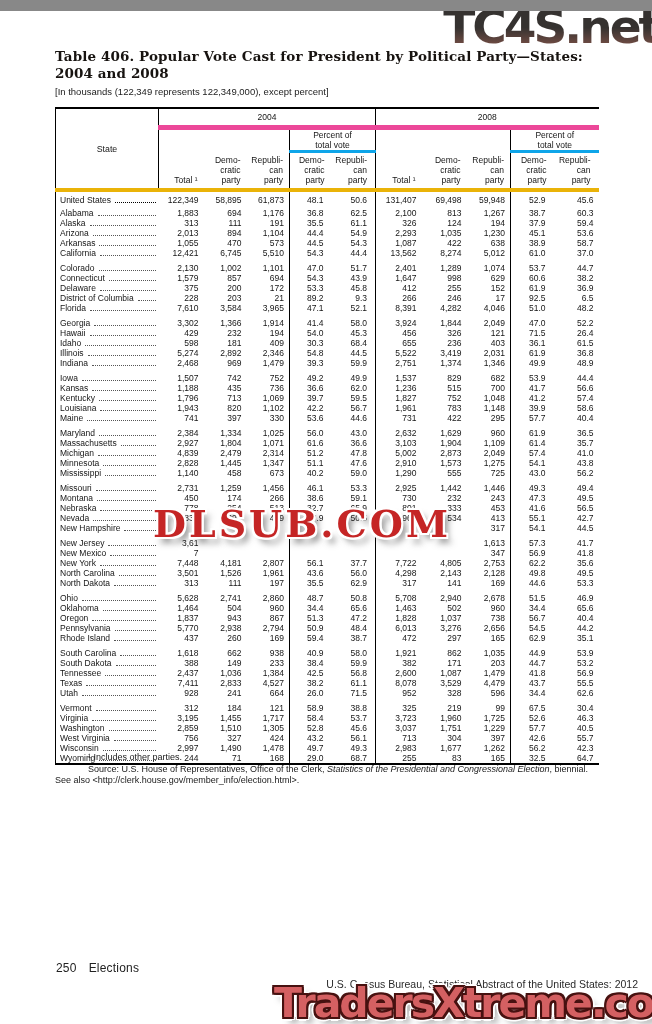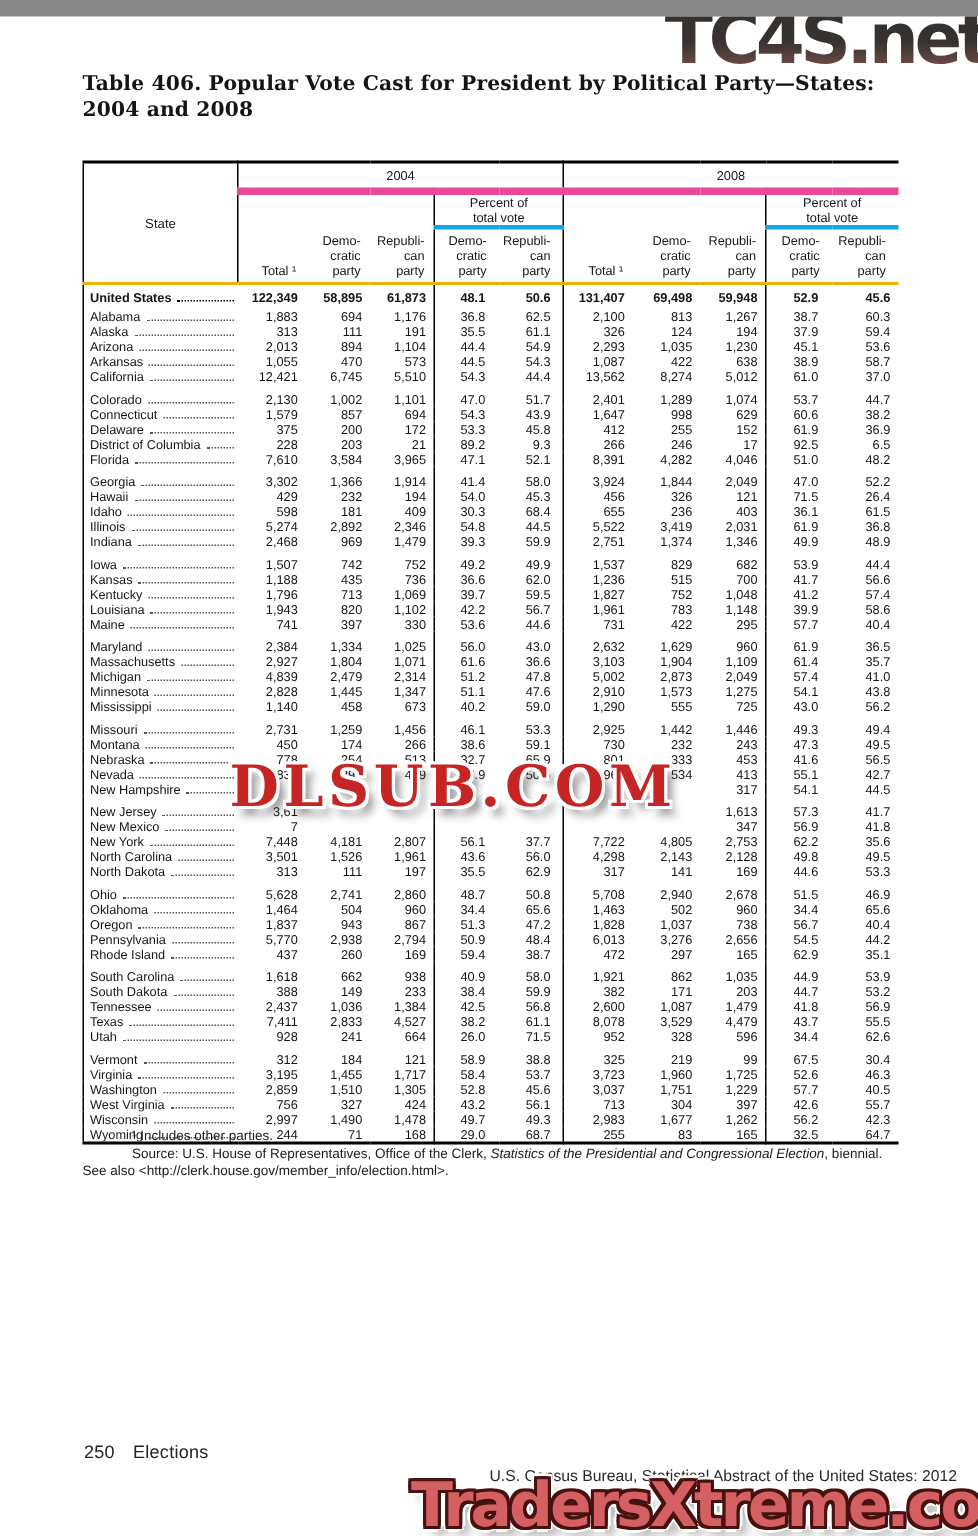--- a/index.html
+++ b/index.html
@@ -34,21 +34,21 @@
   th.pct-group { text-align:center; vertical-align:middle; border-bottom:3px solid #0ea5e9; height:20px; }
   th.pct-col { vertical-align:bottom; text-align:right; padding:2px 8px 3px 1px; }
   .b-thin  { border-right:1px solid #000; }
   .b-heavy { border-right:1.5px solid #000; }
 
   td.num { text-align:right; padding-right:5px; height:10px; }
   td.c3, td.c8 { padding-right:9px; }
   td.c4 { padding-right:8px; }
   td.c9 { padding-right:5px; }
   tr.group-start td { padding-top:5px; }
-  tr.total-row td { border-top:2px solid #eab308; font-weight:bold; height:16px; vertical-align:middle; }
+  tr.total-row td { border-top:4px solid #eab308; font-weight:normal; height:16px; vertical-align:middle; }
   tr.total-row .leader { border-bottom-width:1.6px; border-bottom-color:#000; }
   td.state-cell { padding-left:4px; }
   .srow { display:flex; align-items:flex-end; }
   .state-name { flex:0 0 auto; }
   .leader { flex:1 1 auto; border-bottom:1.4px dotted #555; margin:0 3px 2px 4px; min-width:8px; }
 
   
   .footnotes { position:absolute; left:55px; top:741px; width:545px; font-size:9px; line-height:11.5px; color:#1a1a1a; }
   .footnotes p { margin:0; text-indent:33px; }
   .src-italic { font-style:italic; }
@@ -91,20 +91,21 @@
 </head>
 <body>
 
 <div class="page">
 
   <div class="title-block">
     <div class="title">
       <span>Table 406. Popular Vote Cast for President by Political Party—States:</span><br>
       <span>2004 and 2008</span>
     </div>
+    <div class="units-note">[In thousands (122,349 represents 122,349,000), except percent]</div>
   </div>
 
   <table class="maintable">
     <colgroup>
       <col style="width:103px">
         <col style="width:45px">
         <col style="width:43px">
         <col style="width:43px">
       <col style="width:43px">
         <col style="width:43px">

